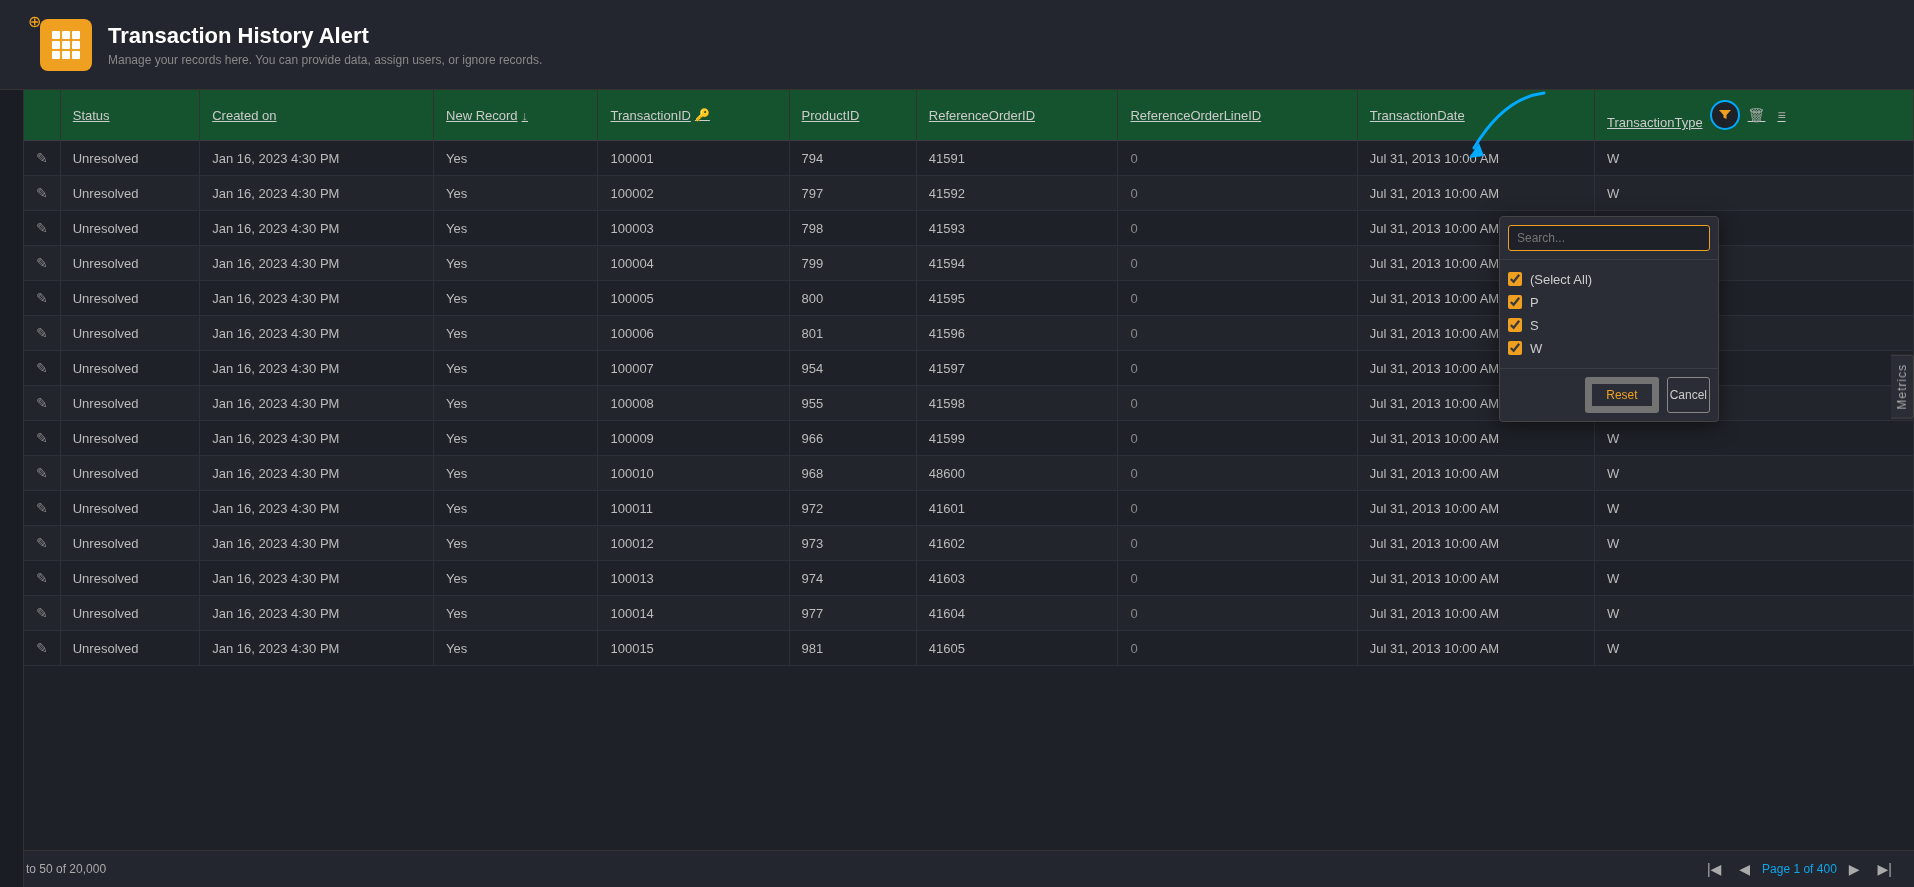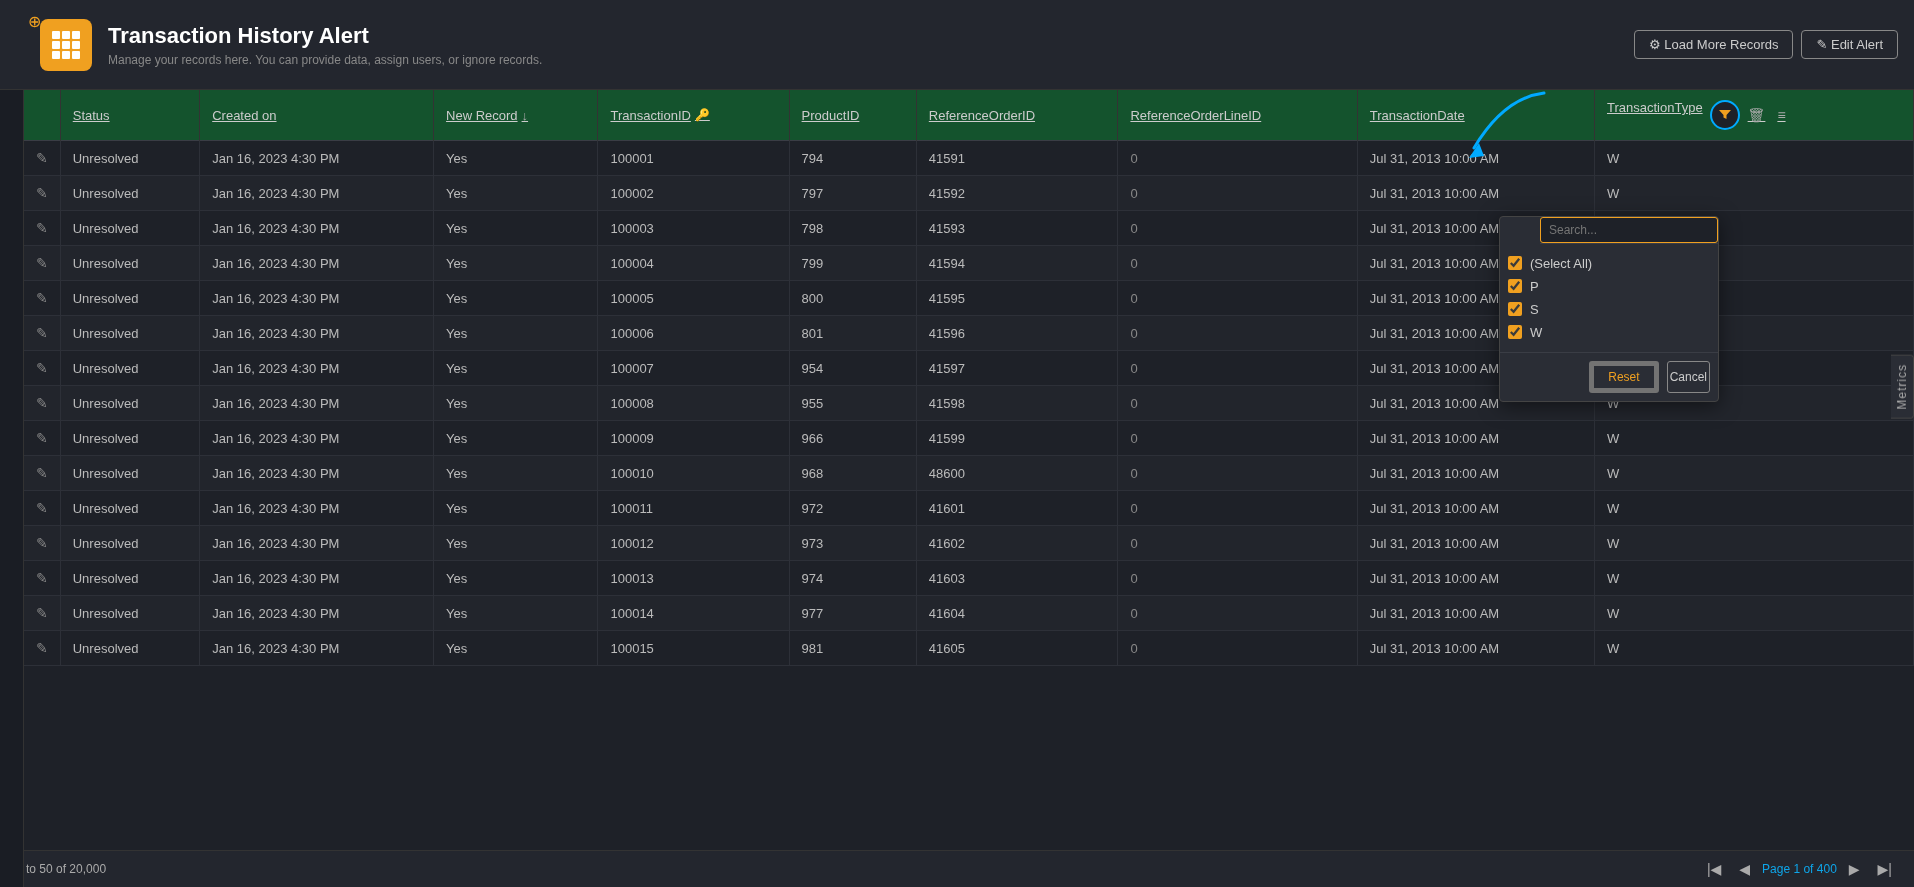--- a/index.html
+++ b/index.html
@@ -160,22 +160,22 @@
       top: 126px;
       right: 195px;
       width: 220px;
       background: #2a2d35;
       border: 1px solid #444;
       border-radius: 4px;
       z-index: 100;
       box-shadow: 0 4px 20px rgba(0,0,0,0.5);
     }
     .filter-search {
+      padding: 8px;
       border-bottom: 1px solid #3a3d45;
-      margin-left: 40px;
     }
     .filter-search input {
       width: 100%;
       background: #1e2128;
       border: 1px solid #f0a020;
       color: #ccc;
       padding: 5px 8px;
       border-radius: 3px;
       font-size: 12px;
       outline: none;
@@ -198,21 +198,21 @@
     .filter-option label { color: #ccc; cursor: pointer; font-size: 13px; }
     .filter-actions {
       display: flex;
       justify-content: flex-end;
       gap: 8px;
       padding: 8px;
       border-top: 1px solid #3a3d45;
     }
     .btn-reset {
       background: transparent;
-      border: 5px solid #737373;
+      border: 7px solid #737373;
       color: #f0a020;
       padding: 4px 14px;
       border-radius: 3px;
       cursor: pointer;
       font-size: 12px;
     }
     .btn-cancel {
       background: transparent;
       border: 1px solid #888;
       color: #ccc;
@@ -288,21 +288,21 @@
     }
 
     
     .filter-highlight {
       border: 2px solid #00aaff;
       border-radius: 50%;
     }
 
     .col-actions-special {
       display: flex;
-      align-items: flex-start;
+      align-items: flex-end;
       gap: 3px;
     }
   </style>
 </head>
 <body>
 
 <div class="sidebar-collapse">
   <span style="color:#aaa; font-size:14px;">»</span>
 </div>
 
@@ -319,24 +319,20 @@
       <rect x="12" y="12" width="8" height="8" rx="1" fill="white"></rect>
       <rect x="22" y="12" width="8" height="8" rx="1" fill="white"></rect>
       <rect x="2" y="22" width="8" height="8" rx="1" fill="white"></rect>
       <rect x="12" y="22" width="8" height="8" rx="1" fill="white"></rect>
       <rect x="22" y="22" width="8" height="8" rx="1" fill="white"></rect>
     </svg>
   </div>
   <div class="header-text">
     <h1>Transaction History Alert</h1>
     <p>Manage your records here. You can provide data, assign users, or ignore records.</p>
-  </div>
-  <div class="header-actions">
-    <button class="btn-outline">⚙ Load More Records</button>
-    <button class="btn-outline">✎ Edit Alert</button>
   </div>
 </div>
 
 <div class="arrow-overlay">
   <svg width="120" height="80" viewBox="0 0 120 80">
     <path d="M 100 5 Q 60 10 30 60" stroke="#00aaff" stroke-width="3" fill="none" stroke-linecap="round"></path>
     <polygon points="25,70 35,55 40,68" fill="#00aaff"></polygon>
   </svg>
 </div>
 

